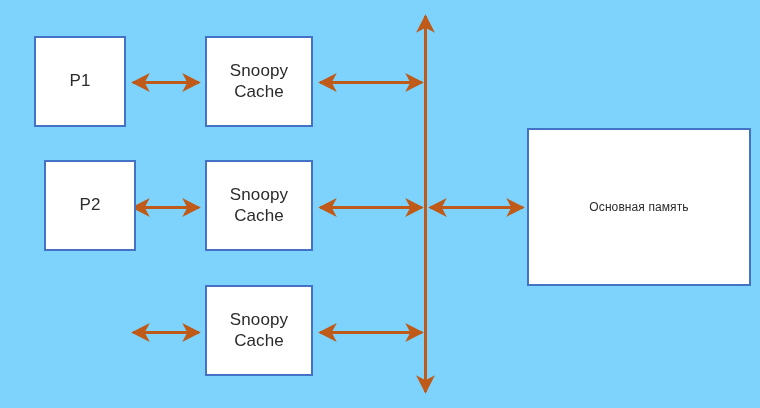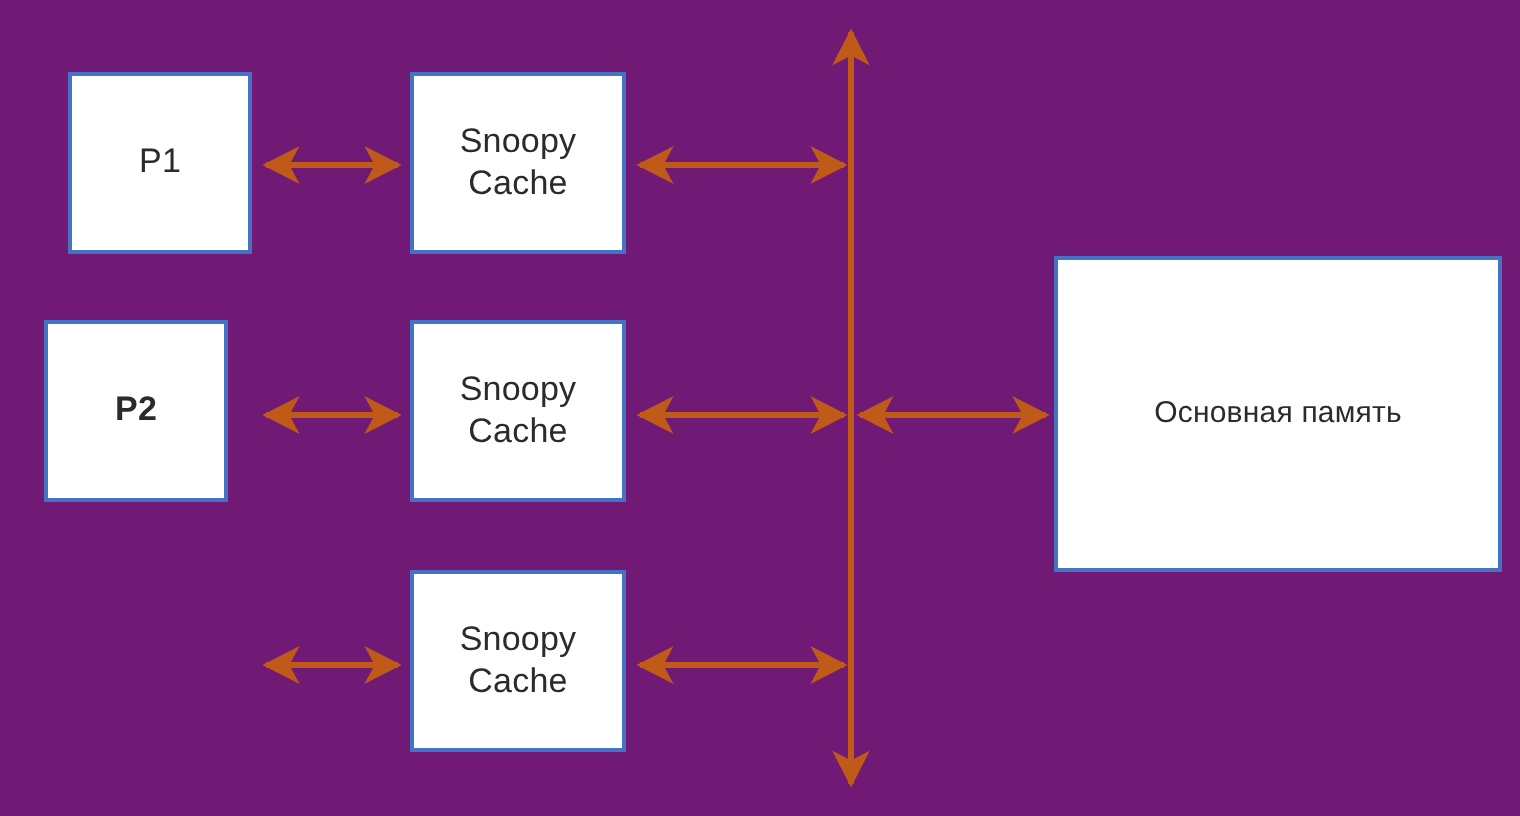--- a/index.html
+++ b/index.html
@@ -5,21 +5,21 @@
 <style>
   html, body {
     margin: 0;
     padding: 0;
     background: #ffffff;
   }
   #canvas {
     position: relative;
     width: 760px;
     height: 408px;
-    background: #701a75;
+    background: #7dd3fc;
     overflow: hidden;
     font-family: "Liberation Sans", sans-serif;
   }
   .node {
     position: absolute;
     box-sizing: border-box;
     background: #ffffff;
     border: 2px solid #4472c4;
     display: flex;
     align-items: center;
@@ -27,21 +27,21 @@
     text-align: center;
   }
   .node-label {
     color: #2b2b2b;
     font-size: 17px;
     line-height: 1.22;
     letter-spacing: 0.1px;
     white-space: pre-line;
   }
   .node-label.mem {
-    font-size: 15px;
+    font-size: 12px;
   }
   
   .proc { width: 92px; height: 91px; }
   
   .cache { width: 108px; height: 91px; }
   
   .mem-box { width: 224px; height: 158px; }
 
   
   #wires {
@@ -77,21 +77,21 @@
     <line x1="320" y1="207.5" x2="422" y2="207.5" stroke="#c05a18" stroke-width="3" marker-start="url(#ah-start)" marker-end="url(#ah-end)"></line>
     <line x1="430" y1="207.5" x2="523" y2="207.5" stroke="#c05a18" stroke-width="3" marker-start="url(#ah-start)" marker-end="url(#ah-end)"></line>
 
     <line x1="133" y1="332.5" x2="199" y2="332.5" stroke="#c05a18" stroke-width="3" marker-start="url(#ah-start)" marker-end="url(#ah-end)"></line>
     <line x1="320" y1="332.5" x2="422" y2="332.5" stroke="#c05a18" stroke-width="3" marker-start="url(#ah-start)" marker-end="url(#ah-end)"></line>
   </svg>
 
   <div class="node proc" style="left:34px; top:36px;">
     <span class="node-label">P1</span>
   </div>
-  <div class="node proc" style="left:22px; top:160px;font-weight:bold;">
+  <div class="node proc" style="left:44px; top:160px;">
     <span class="node-label">P2</span>
   </div>
 
   <div class="node cache" style="left:205px; top:36px;">
     <span class="node-label">Snoopy
 Cache</span>
   </div>
   <div class="node cache" style="left:205px; top:160px;">
     <span class="node-label">Snoopy
 Cache</span>

